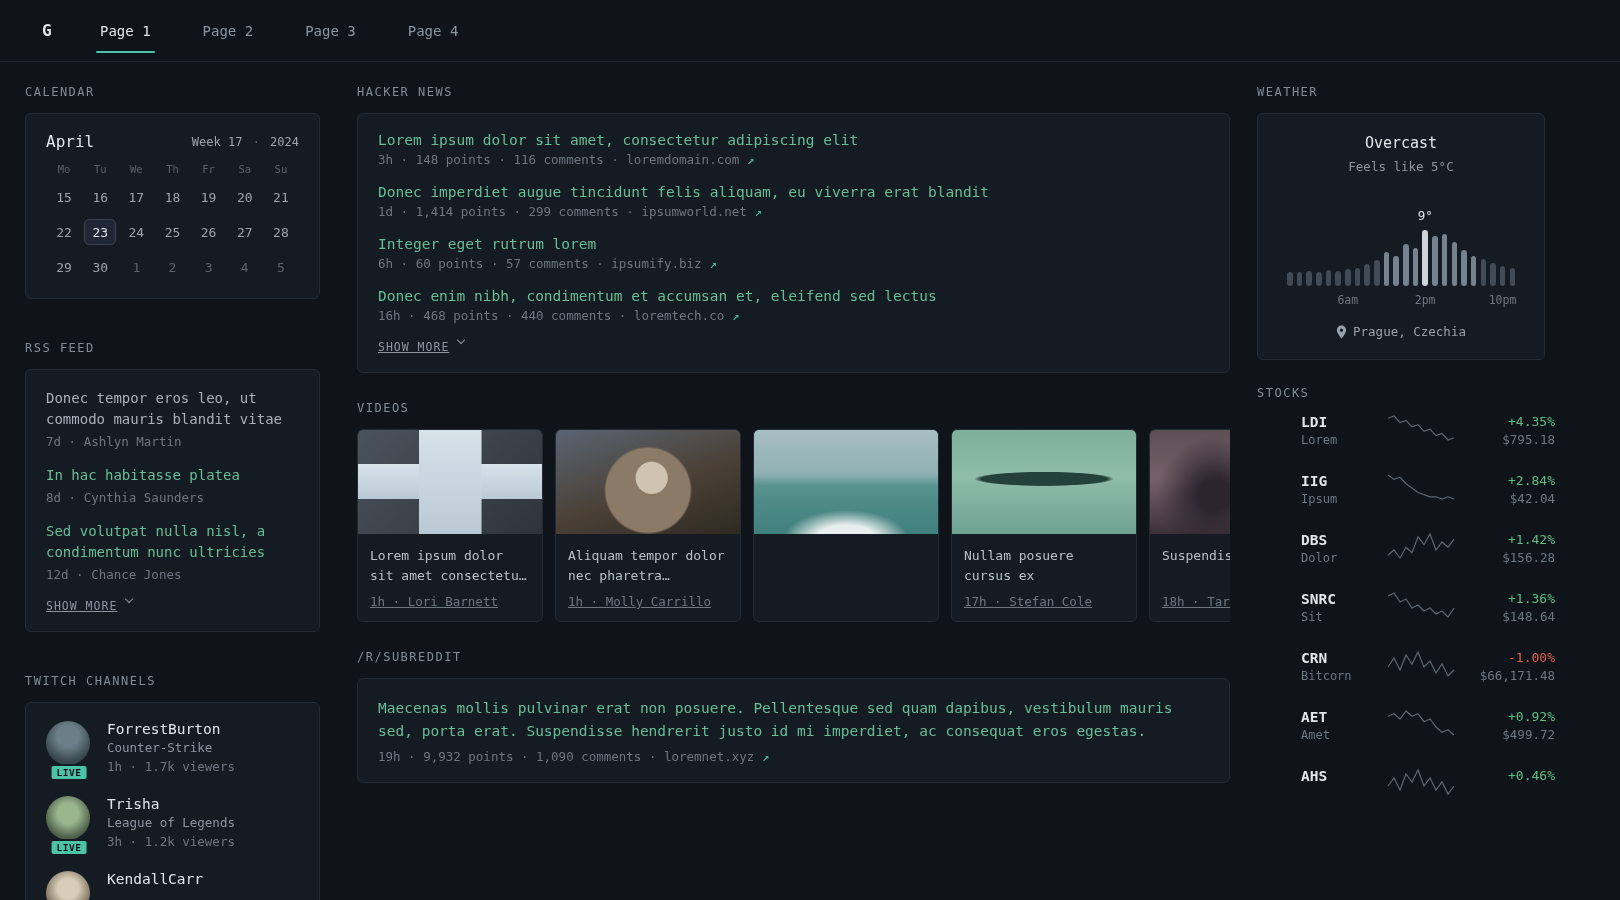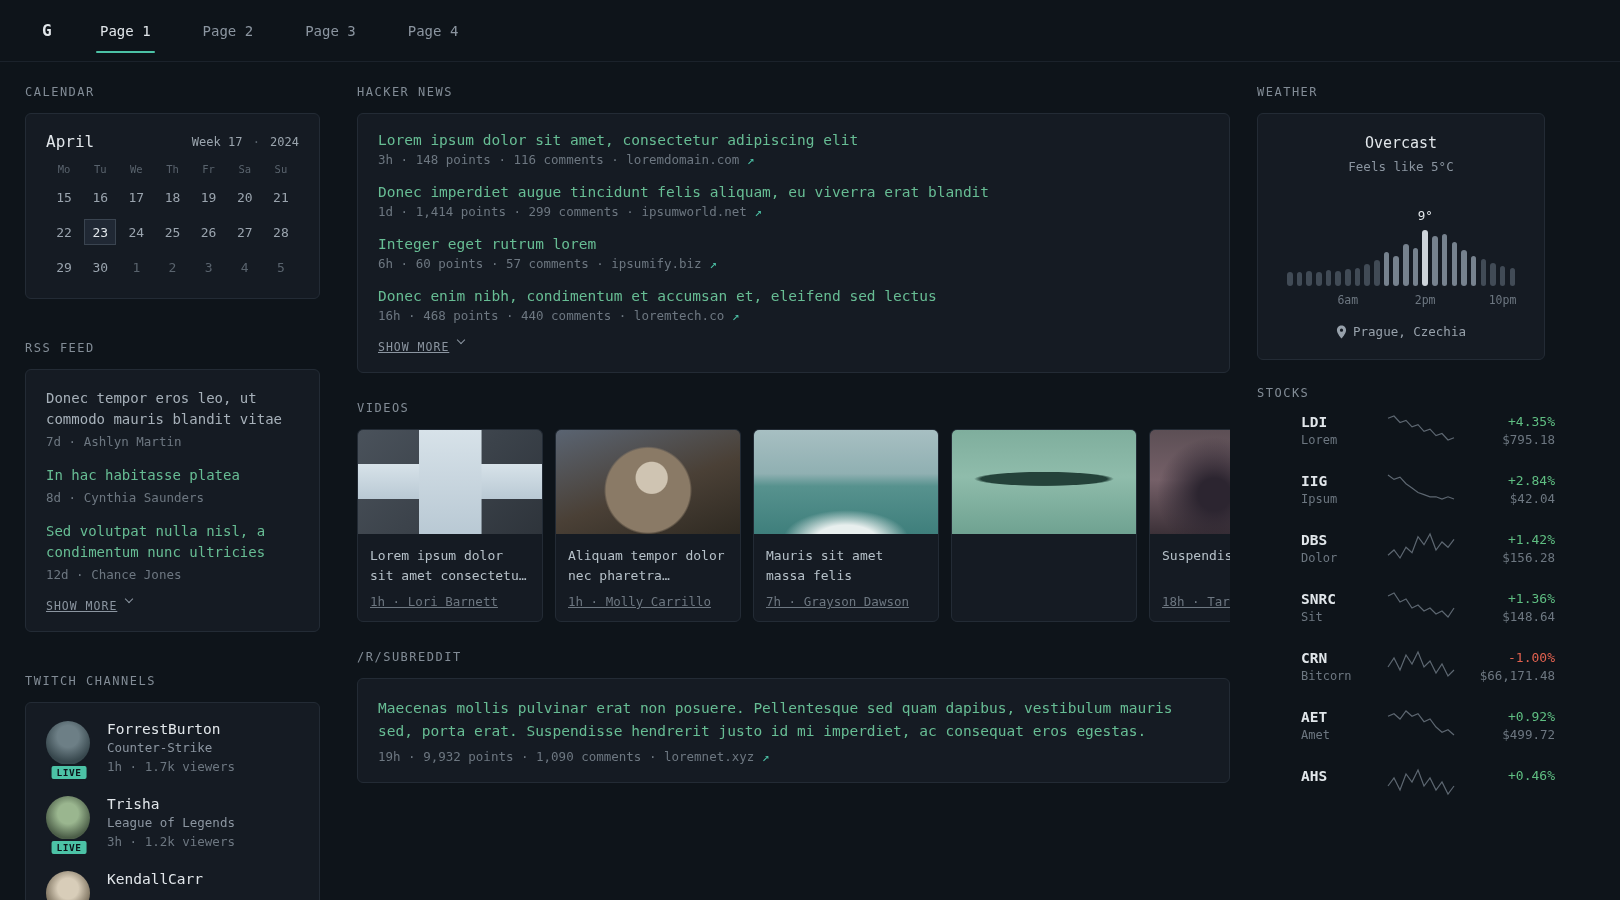--- a/index.html
+++ b/index.html
@@ -37,21 +37,21 @@
   
   .cal-head{display:flex;justify-content:space-between;align-items:center;margin-bottom:12px;}
   .cal-month{font-size:16px;color:var(--bright);}
   .cal-week{font-size:12px;color:#9ba5ae;}
   .cal-week .dot{color:var(--dim);margin:0 3px;}
   .cal-dow,.cal-row{display:grid;grid-template-columns:repeat(7,1fr);justify-items:center;}
   .cal-dow{font-size:10.5px;color:var(--dim);margin-bottom:2px;}
   .cal-row{margin-top:9px;}
   .cal-num{display:inline-flex;width:32px;height:26px;align-items:center;justify-content:center;font-size:13px;color:#9aa4ae;border:1px solid transparent;}
   .cal-num.muted{color:var(--dim);}
-  .cal-num.selected{background:#202834;border:1px solid #3a4450;border-radius:0;color:var(--bright);}
+  .cal-num.selected{background:#202834;border:1px solid #3a4450;border-radius:5px;color:var(--bright);}
 
   
   .rss-item{margin-bottom:16px;}
   .rss-title{font-size:14px;line-height:21px;color:var(--green);cursor:pointer;}
   .rss-item.visited .rss-title{color:#a7b1ba;}
 
   
   .channel{display:flex;gap:15px;margin-bottom:22px;cursor:pointer;}
   .avatar-wrap{position:relative;width:46px;flex:none;}
   .avatar{width:44px;height:44px;border-radius:50%;}
@@ -298,27 +298,27 @@
           </div>
           <div class="video-card">
             <div class="thumb thumb-2"></div>
             <div class="video-body">
               <div class="video-title">Aliquam tempor dolor nec pharetra…</div>
               <div class="item-meta video-meta">1h · Molly Carrillo</div>
             </div>
           </div>
           <div class="video-card">
             <div class="thumb thumb-3"></div>
-            <div class="video-body">
-              <div class="video-title">Mauris sit amet massa felis</div>
-              <div class="item-meta video-meta">7h · Grayson Dawson</div>
-            </div>
           </div>
           <div class="video-card">
             <div class="thumb thumb-4"></div>
+            <div class="video-body">
+              <div class="video-title">Nullam posuere cursus ex</div>
+              <div class="item-meta video-meta">17h · Stefan Cole</div>
+            </div>
           </div>
           <div class="video-card">
             <div class="thumb thumb-5"></div>
             <div class="video-body">
               <div class="video-title">Suspendisse diam</div>
               <div class="item-meta video-meta">18h · Tara</div>
             </div>
           </div>
         </div>
     </section>

